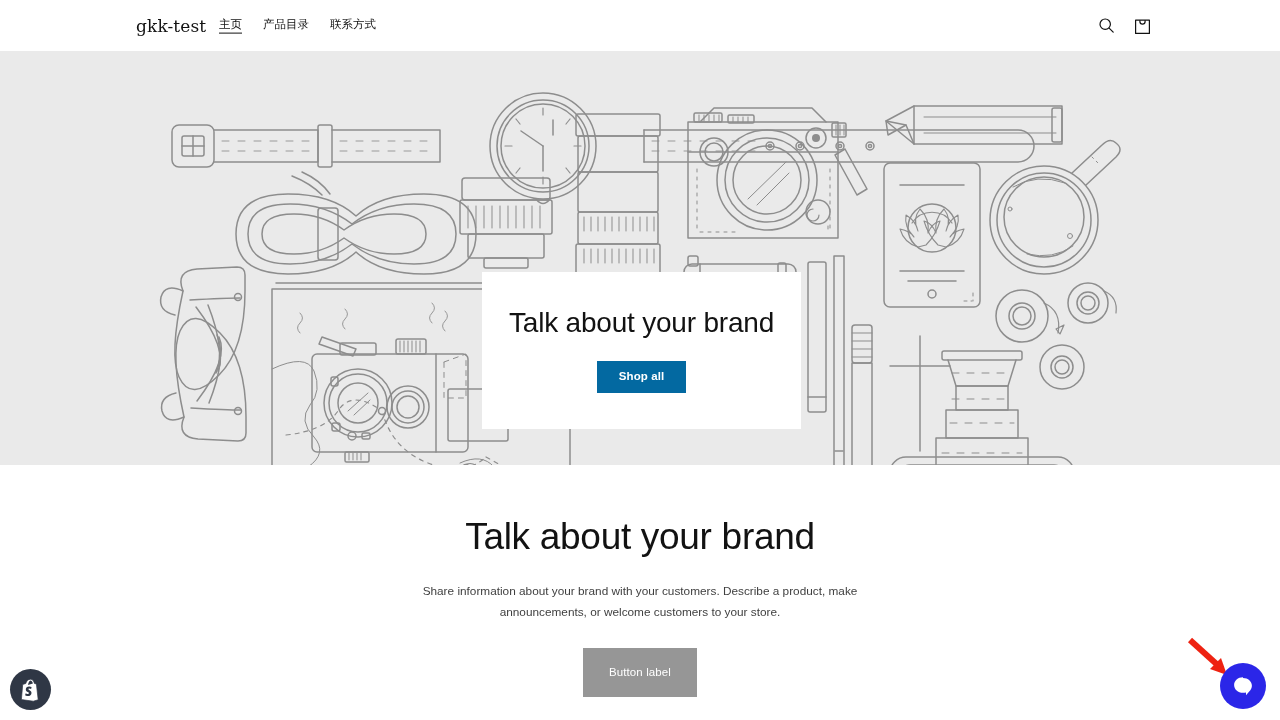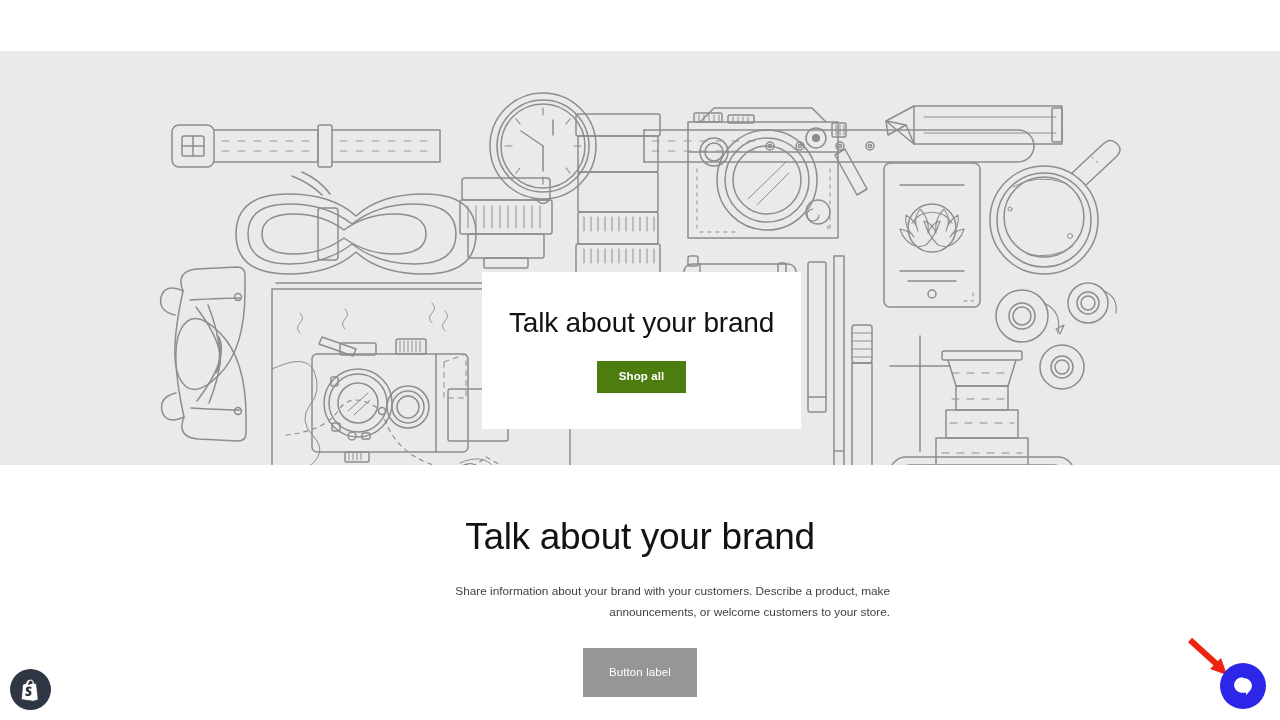--- a/index.html
+++ b/index.html
@@ -57,41 +57,41 @@
     background: #ffffff;
     display: flex; flex-direction: column;
     align-items: center; justify-content: center;
     gap: 22px;
   }
   .hero-title {
     font-size: 28px; font-weight: 300; color: #121212;
     letter-spacing: -.2px; line-height: 1.1; white-space: nowrap;
   }
   .btn-dark {
-    background: #4d7c0f; color: #ffffff;
+    background: #0369a1; color: #ffffff;
     font-size: 11.5px; font-weight: 600;
     padding: 10px 22px; border: none; cursor: pointer;
     letter-spacing: .1px; line-height: 1;
   }
 
   
   .richtext {
     position: absolute; top: 465px; left: 0;
     width: 1280px; height: 255px;
     background: #ffffff;
     display: flex; flex-direction: column; align-items: center;
     padding-top: 52px;
   }
   .rt-title {
     font-size: 37px; font-weight: 300; color: #121212;
     letter-spacing: -.3px; line-height: 1.1; white-space: nowrap;
   }
   .rt-body {
     margin-top: 23px;
-    width: 500px; text-align: right;
+    width: 500px; text-align: center;
     font-size: 11.8px; line-height: 1.78; color: #3f3f3f;
   }
   .btn-gray {
     margin-top: 25px;
     background: #969696; color: #ffffff;
     font-size: 11.5px; font-weight: 500;
     padding: 19px 26px; border: none; cursor: pointer;
     letter-spacing: .1px; line-height: 1;
   }
 
@@ -115,20 +115,44 @@
   .arrow-annotation {
     position: absolute; left: 1186px; top: 636px;
     width: 56px; height: 46px; pointer-events: none;
   }
 </style>
 </head>
 <body>
 
 <div id="page">
 
+  <div class="header">
+    <div class="logo">gkk-test</div>
+
+    <nav class="nav">
+      <span class="nav-item active">主页</span>
+      <span class="nav-item">产品目录</span>
+      <span class="nav-item">联系方式</span>
+    </nav>
+
+    <div class="header-actions">
+      <span class="hicon">
+        <svg width="17" height="17" viewBox="0 0 17 17" fill="none">
+          <circle cx="7.2" cy="7.2" r="5.2" stroke="#121212" stroke-width="1.2"></circle>
+          <line x1="11.1" y1="11.1" x2="15.2" y2="15.2" stroke="#121212" stroke-width="1.2" stroke-linecap="round"></line>
+        </svg>
+      </span>
+      <span class="hicon">
+        <svg width="17" height="18" viewBox="0 0 17 18" fill="none">
+          <path d="M1.6 3.2 H15.4 V16.4 H1.6 Z" stroke="#121212" stroke-width="1.2" stroke-linejoin="round"></path>
+          <path d="M5.9 3.2 v1.3 a2.6 2.6 0 0 0 5.2 0 V3.2" stroke="#121212" stroke-width="1.2" fill="none"></path>
+        </svg>
+      </span>
+    </div>
+  </div>
 
   <div class="hero">
 
     <div class="hero-art">
       <svg viewBox="0 0 1280 414" xmlns="http://www.w3.org/2000/svg">
         <g fill="none" stroke="#8d8d8d" stroke-width="1.5" stroke-linecap="round" stroke-linejoin="round">
 
           <rect x="172" y="74" width="42" height="42" rx="7"></rect>
           <rect x="182" y="85" width="22" height="20" rx="2"></rect>
           <line x1="193" y1="85" x2="193" y2="105"></line>

